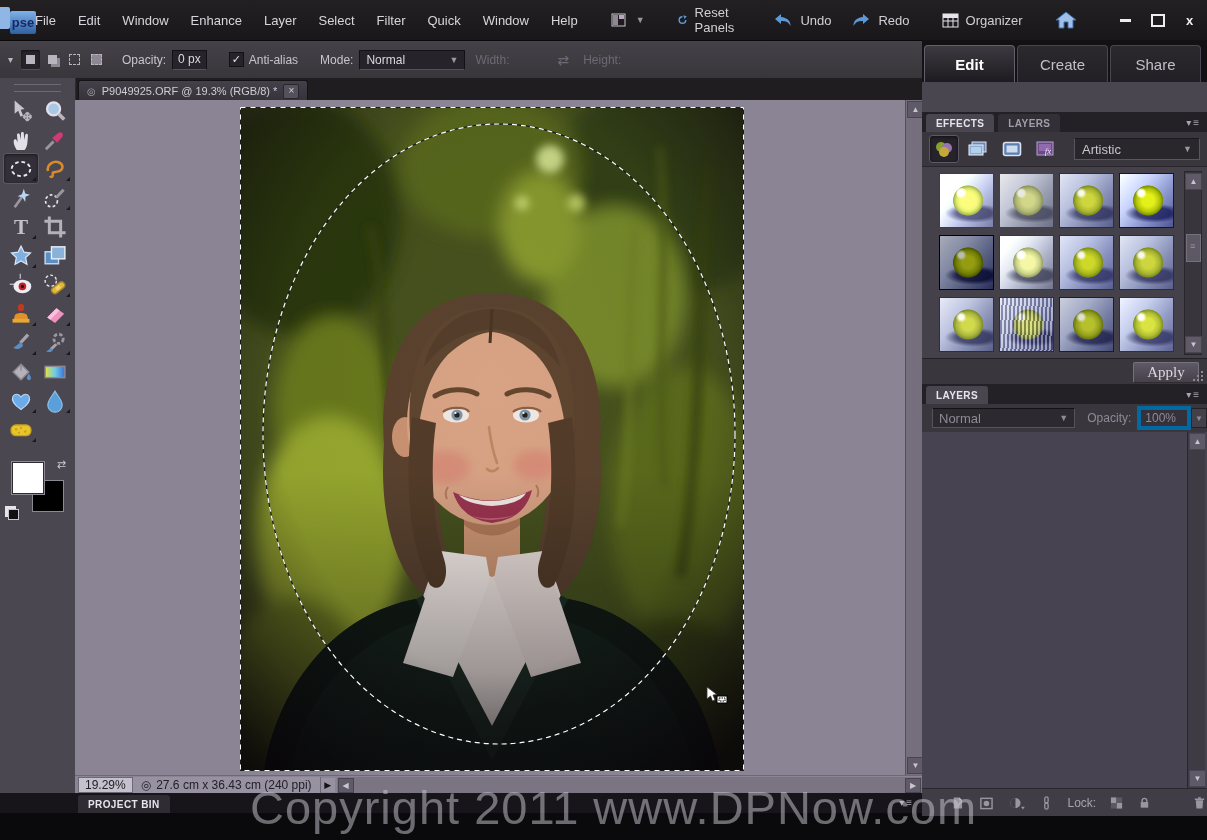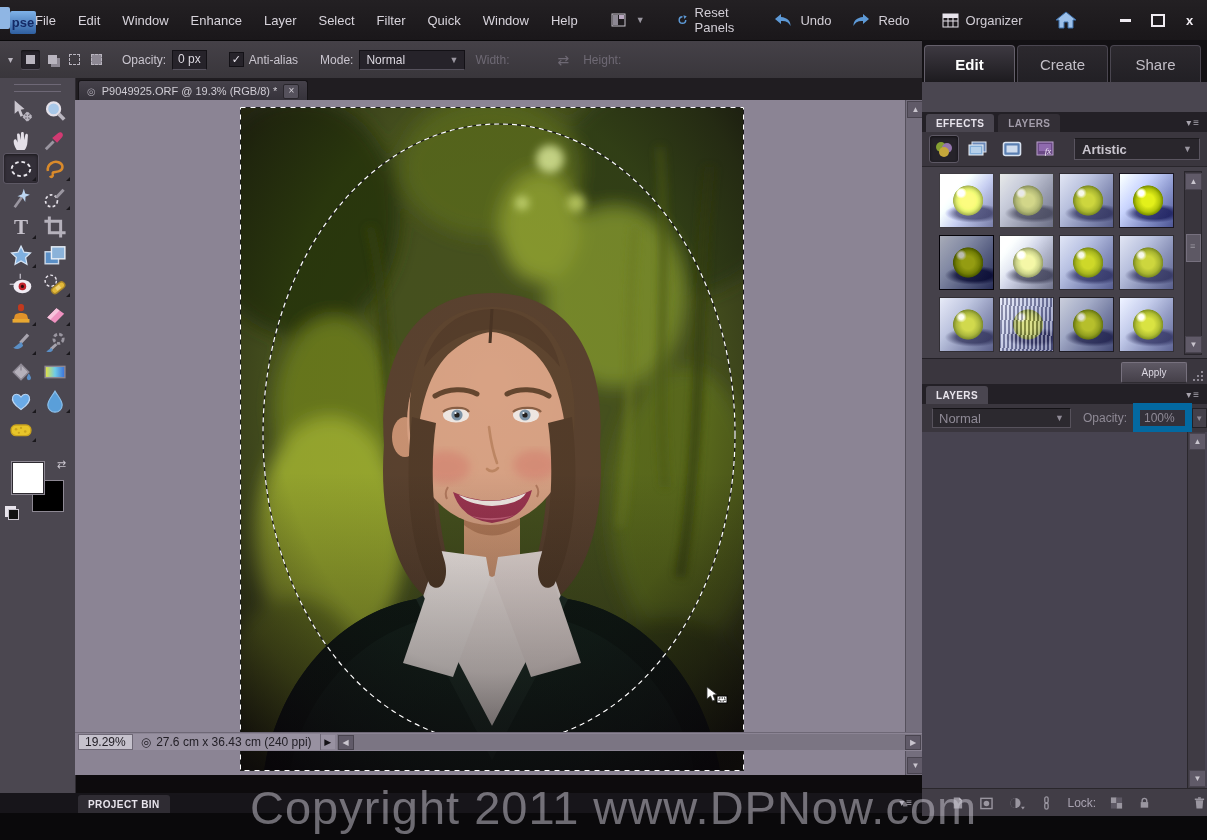--- a/index.html
+++ b/index.html
@@ -59,21 +59,21 @@
   .bg{position:absolute;left:20px;top:22px;width:30px;height:30px;background:#000000;border:1px solid #8d8893;}
   .swap{position:absolute;right:0;top:0;color:#c9c5ce;font-size:11px;}
   .mini{position:absolute;left:-4px;bottom:-6px;width:9px;height:9px;background:#111;border:1px solid #c9c5ce;box-shadow:-3px -3px 0 #e8e4ec;}
   
   .canvas{position:absolute;left:75px;top:100px;width:830px;height:675px;background:#8b8494;overflow:hidden;}
   .photo{position:absolute;left:240px;top:107px;width:504px;height:664px;}
   .vscroll{position:absolute;left:905px;top:100px;width:17px;height:675px;background:#746e7d;border-left:1px solid #55505c;}
   .sbtn{position:absolute;left:1px;width:15px;height:15px;background:#605a68;color:#c9c5ce;font-size:8px;
         display:flex;align-items:center;justify-content:center;border:1px solid #49444f;}
   
-  .statusbar{position:absolute;left:75px;top:732px;width:847px;height:18px;background:#8b8494;border-top:1px solid #6e6876;
+  .statusbar{position:absolute;left:75px;top:775px;width:847px;height:18px;background:#8b8494;border-top:1px solid #6e6876;
              display:flex;align-items:center;font-size:12px;color:#232027;}
   .zoombox{background:#c5c1cc;border:1px solid #6e6876;height:14px;padding:0 6px;margin-left:3px;font-size:12px;}
   .sizeinfo{background:#9891a1;height:16px;display:flex;align-items:center;padding:0 8px;gap:5px;border-right:1px solid #6e6876;}
   .play{width:14px;height:14px;background:#9891a1;display:flex;align-items:center;justify-content:center;font-size:9px;color:#141216;}
   .hscroll{flex:1;height:16px;background:#7b7583;position:relative;margin-left:2px;}
   .hbtn{position:absolute;top:1px;width:14px;height:13px;background:#605a68;color:#c9c5ce;font-size:8px;
         display:flex;align-items:center;justify-content:center;border:1px solid #49444f;}
   
   .binbar{position:absolute;left:0;top:793px;width:922px;height:20px;background:#17151a;}
   .bintab{position:absolute;left:78px;top:2px;height:18px;background:#2f2c33;border-radius:3px 3px 0 0;color:#e8e4ec;
@@ -93,21 +93,21 @@
   .mode.active{color:#ffffff;}
   .phead{position:absolute;width:285px;height:20px;background:#232026;display:flex;align-items:flex-end;}
   .ptab{height:18px;background:#4a4650;border-radius:3px 3px 0 0;color:#e8e4ec;font-size:10px;font-weight:bold;
         display:flex;align-items:center;padding:0 10px;margin-left:4px;letter-spacing:.4px;}
   .ptab.off{background:#332f36;color:#a39daa;}
   .phead .panelmenu{position:absolute;right:8px;top:5px;}
   .fx-icons{position:absolute;left:0;top:92px;width:285px;height:34px;background:#3a363e;display:flex;align-items:center;gap:6px;padding-left:8px;box-sizing:border-box;}
   .fxbtn{width:28px;height:26px;display:flex;align-items:center;justify-content:center;border-radius:3px;}
   .fxbtn.selected{background:#26232a;box-shadow:inset 0 1px 3px #121014,0 0 0 1px #5d5864;}
   .fx-dd{width:110px;height:20px;background:#29262c;border:1px solid #5a5560;border-top-color:#1c1a1e;color:#c9c5ce;font-size:13px;
-         display:flex;align-items:center;justify-content:space-between;padding:0 7px;margin-left:8px;font-weight:bold;}
+         display:flex;align-items:center;justify-content:space-between;padding:0 7px;margin-left:8px;}
   .fx-body{position:absolute;left:0;top:126px;width:285px;height:192px;background:#45414a;border-top:1px solid #29262c;}
   .fx-grid{position:absolute;left:17px;top:6px;width:238px;display:grid;grid-template-columns:repeat(4,53px);grid-gap:7px;}
   .thumb{width:53px;height:53px;border:1px solid #302d34;background-repeat:no-repeat;background:
       radial-gradient(circle at 40% 36%, rgba(255,255,255,.9) 0 5%, rgba(255,255,255,0) 12%),
       radial-gradient(circle at 53% 50%, #cdd63e 0 16%, #a7b430 30%, #7d8c22 38%, rgba(0,0,0,0) 40%),
       radial-gradient(ellipse 55% 18% at 64% 74%, rgba(25,25,70,.6) 0 60%, rgba(0,0,0,0) 100%),
       linear-gradient(128deg,#e2e6f4 0%,#b9c1de 35%,#8991b8 65%,#595f8c 100%);}
   .v0{filter:brightness(1.32) saturate(.72);}
   .v1{filter:brightness(1.12) saturate(.55) contrast(.82);}
   .v3{filter:contrast(1.28) saturate(1.1);}
@@ -117,35 +117,35 @@
   .v8{filter:brightness(1.02) saturate(.9);}
   .v9{position:relative;}
   .v9:after{content:"";position:absolute;inset:0;background:repeating-linear-gradient(94deg,rgba(240,240,255,.4) 0 2px,rgba(25,25,70,.4) 2px 4px);}
   .v10{filter:brightness(.86) contrast(1.12);}
   .v11{filter:brightness(1.06);}
   .fx-scroll{position:absolute;right:5px;top:4px;width:16px;height:182px;background:#39353d;border:1px solid #29262c;}
   .fx-scroll .sbtn{left:0;}
   .fx-thumbbar{position:absolute;left:1px;top:62px;width:13px;height:26px;background:#5d5864;border:1px solid #76707e;}
   .fx-thumbbar:after{content:"≡";color:#9a96a0;font-size:9px;position:absolute;left:3px;top:6px;}
   .applyrow{position:absolute;left:0;top:318px;width:285px;height:26px;background:#3a363e;border-top:1px solid #232026;}
-  .applybtn{position:absolute;right:20px;top:3px;width:64px;height:19px;background:linear-gradient(#5e5965,#454049);
-            border:1px solid #77717e;border-bottom-color:#2e2b31;border-radius:2px;color:#dcd8e2;font-size:10px;
-            display:flex;align-items:center;justify-content:center;}
+  .applybtn{position:absolute;right:8px;top:3px;width:64px;height:19px;background:linear-gradient(#5e5965,#454049);
+            border:1px solid #77717e;border-bottom-color:#2e2b31;border-radius:2px;color:#dcd8e2;font-size:15px;
+            display:flex;align-items:center;justify-content:center;font-family:Liberation Serif, serif;}
   .gripdots{position:absolute;right:3px;bottom:3px;width:12px;height:12px;
             background:radial-gradient(circle at 2px 10px,#8d8893 1px,transparent 1.4px),
                        radial-gradient(circle at 6px 6px,#8d8893 1px,transparent 1.4px),
                        radial-gradient(circle at 10px 2px,#8d8893 1px,transparent 1.4px),
                        radial-gradient(circle at 6px 10px,#8d8893 1px,transparent 1.4px),
                        radial-gradient(circle at 10px 6px,#8d8893 1px,transparent 1.4px),
                        radial-gradient(circle at 10px 10px,#8d8893 1px,transparent 1.4px);}
   .layers-controls{position:absolute;left:0;top:364px;width:285px;height:28px;background:#3a363e;display:flex;align-items:center;}
   .blend-dd{width:130px;height:18px;background:#2c292f;border:1px solid #57525c;border-top-color:#141216;color:#8f8a96;
             font-size:13px;display:flex;align-items:center;justify-content:space-between;padding:0 6px;margin-left:10px;}
   .op-label{color:#8f8a96;font-size:12px;margin-left:12px;}
-  .op-box{width:38px;height:16px;background:#34313a;border:7px solid #0369a1;color:#8f8a96;font-size:12px;
+  .op-box{width:38px;height:16px;background:#34313a;border:4px solid #0369a1;color:#8f8a96;font-size:12px;
           display:flex;align-items:center;padding:0 4px;margin-left:6px;}
   .op-arr{width:14px;height:18px;background:#44404a;border:1px solid #232026;color:#8f8a96;font-size:8px;
           display:flex;align-items:center;justify-content:center;}
   .layers-list{position:absolute;left:0;top:392px;width:285px;height:356px;background:#474350;}
   .layer-row{position:absolute;left:2px;top:4px;width:260px;height:60px;background:#121014;display:flex;align-items:center;}
   .eyecell{width:26px;height:60px;background:#3f3b44;border-right:1px solid #232026;display:flex;align-items:center;justify-content:center;}
   .lthumb{width:44px;height:54px;margin-left:6px;border:1px solid #69636f;background:#222;}
   .lname{color:#e8e4ec;font-size:13px;margin-left:14px;flex:1;}
   .llock{margin-right:12px;}
   .llist-scroll{position:absolute;right:2px;top:0px;width:17px;height:356px;background:#3f3b44;border-left:1px solid #2a272c;}

